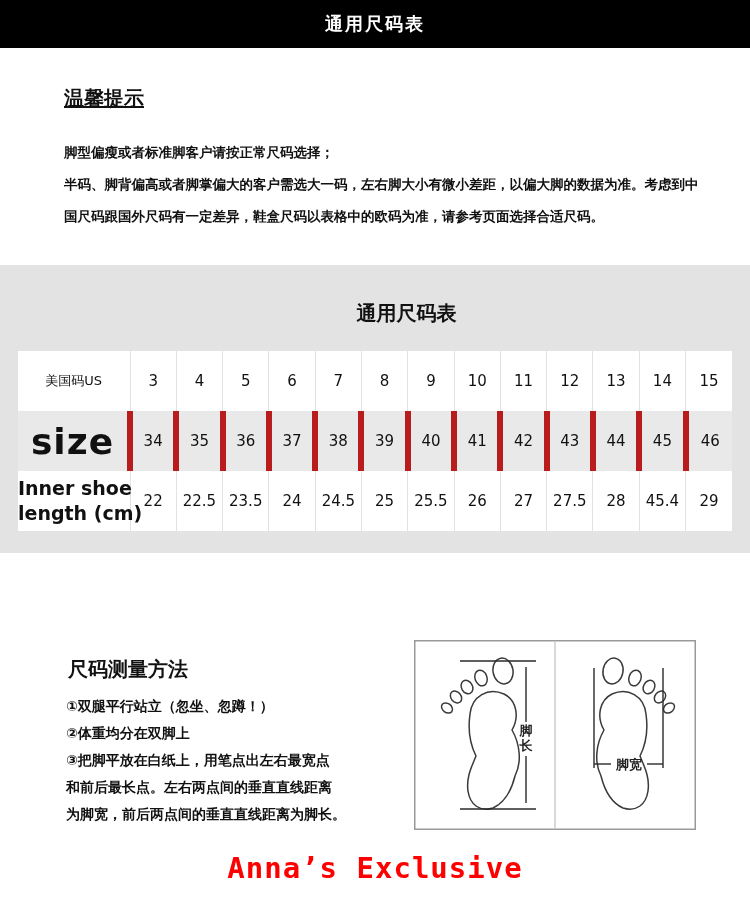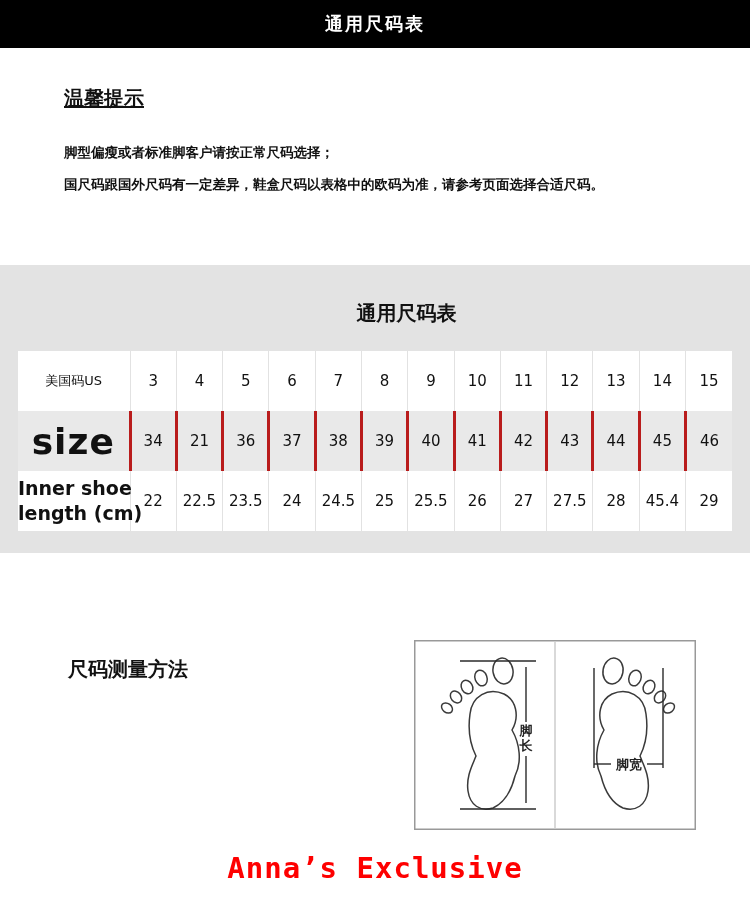--- a/index.html
+++ b/index.html
@@ -25,21 +25,21 @@
   table.size-table {
     border-collapse:collapse; table-layout:fixed;
     width:714px; margin:24px 0 0 18px; background:#fff;
   }
   table.size-table td {
     text-align:center; vertical-align:middle; height:60px; padding:0;
     border-right:1px solid #e2e2e2; font-size:15px; color:#111;
     overflow:visible; white-space:nowrap;
   }
   table.size-table td:last-child { border-right:none; }
-  tr.row-size td { background:#e9e9e9; border-right:3px solid #b91c1c; }
+  tr.row-size td { background:#e9e9e9; border-right:6px solid #b91c1c; }
   tr.row-us td.row-label { font-size:13px; }
   tr.row-size td.row-label { font-size:36px; font-weight:700; letter-spacing:1px; }
   tr.row-length td.row-label { font-size:19px; font-weight:700; line-height:25px; }
   .lbl-line { display:block; white-space:nowrap; }
   
   .measure-section { position:relative; height:347px; background:#fff; }
   .measure-section h2 { position:absolute; left:68px; top:103px; margin:0; font-size:20px; font-weight:700; color:#111; }
   .steps { position:absolute; left:66px; top:140px; font-size:14px; font-weight:700; line-height:27px; color:#111; }
   .step-line { display:block; white-space:nowrap; }
   .diagram-box { position:absolute; left:414px; top:87px; width:282px; height:190px; }
@@ -51,20 +51,21 @@
 </style>
 </head>
 <body>
 
 <div class="header-bar">通用尺码表</div>
 
 <div class="tips-section">
   <h2>温馨提示</h2>
   <div class="tips-para">
     <span class="tip-line">脚型偏瘦或者标准脚客户请按正常尺码选择；</span>
+    <span class="tip-line">半码、脚背偏高或者脚掌偏大的客户需选大一码，左右脚大小有微小差距，以偏大脚的数据为准。考虑到中</span>
     <span class="tip-line">国尺码跟国外尺码有一定差异，鞋盒尺码以表格中的欧码为准，请参考页面选择合适尺码。</span>
   </div>
 </div>
 
 <div class="size-section">
   <h2>通用尺码表</h2>
   <table class="size-table">
     <colgroup>
       <col style="width:112px">
       <col>
@@ -94,21 +95,21 @@
           <td>10</td>
           <td>11</td>
           <td>12</td>
           <td>13</td>
           <td>14</td>
           <td>15</td>
         </tr>
       <tr class="row-size">
         <td class="row-label">size</td>
       <td>34</td>
-          <td>21</td>
+          <td>35</td>
           <td>36</td>
           <td>37</td>
           <td>38</td>
           <td>39</td>
           <td>40</td>
           <td>41</td>
           <td>42</td>
           <td>43</td>
           <td>44</td>
           <td>45</td>
@@ -132,20 +133,27 @@
           <td>28</td>
           <td>45.4</td>
           <td>29</td>
         </tr>
     </tbody>
   </table>
 </div>
 
 <div class="measure-section">
   <h2>尺码测量方法</h2>
+  <div class="steps">
+    <span class="step-line">①双腿平行站立（忽坐、忽蹲！）</span>
+    <span class="step-line">②体重均分在双脚上</span>
+    <span class="step-line">③把脚平放在白纸上，用笔点出左右最宽点</span>
+    <span class="step-line">和前后最长点。左右两点间的垂直直线距离</span>
+    <span class="step-line">为脚宽，前后两点间的垂直直线距离为脚长。</span>
+  </div>
 
   <div class="diagram-box">
     <svg width="282" height="190" viewBox="0 0 282 190">
       <rect x="0.75" y="0.75" width="280.5" height="188.5" fill="#ffffff" stroke="#999999" stroke-width="1.5"></rect>
       <line x1="141" y1="1" x2="141" y2="189" stroke="#cccccc" stroke-width="1.5"></line>
 
       <g id="footL" fill="none" stroke="#3a3a3a" stroke-width="1.5">
         <path d="M56,74 C58,56 74,47 90,54 C102,60 106,76 98,90 C106,104 108,122 101,136 C97,152 90,163 79,168 C66,172 56,165 54,151 C52,137 58,126 62,116 C55,102 54,88 56,74 Z"></path>
         <ellipse cx="89" cy="31" rx="10" ry="13" transform="rotate(-10 89 31)"></ellipse>
         <ellipse cx="67" cy="38" rx="6" ry="8" transform="rotate(-20 67 38)"></ellipse>

